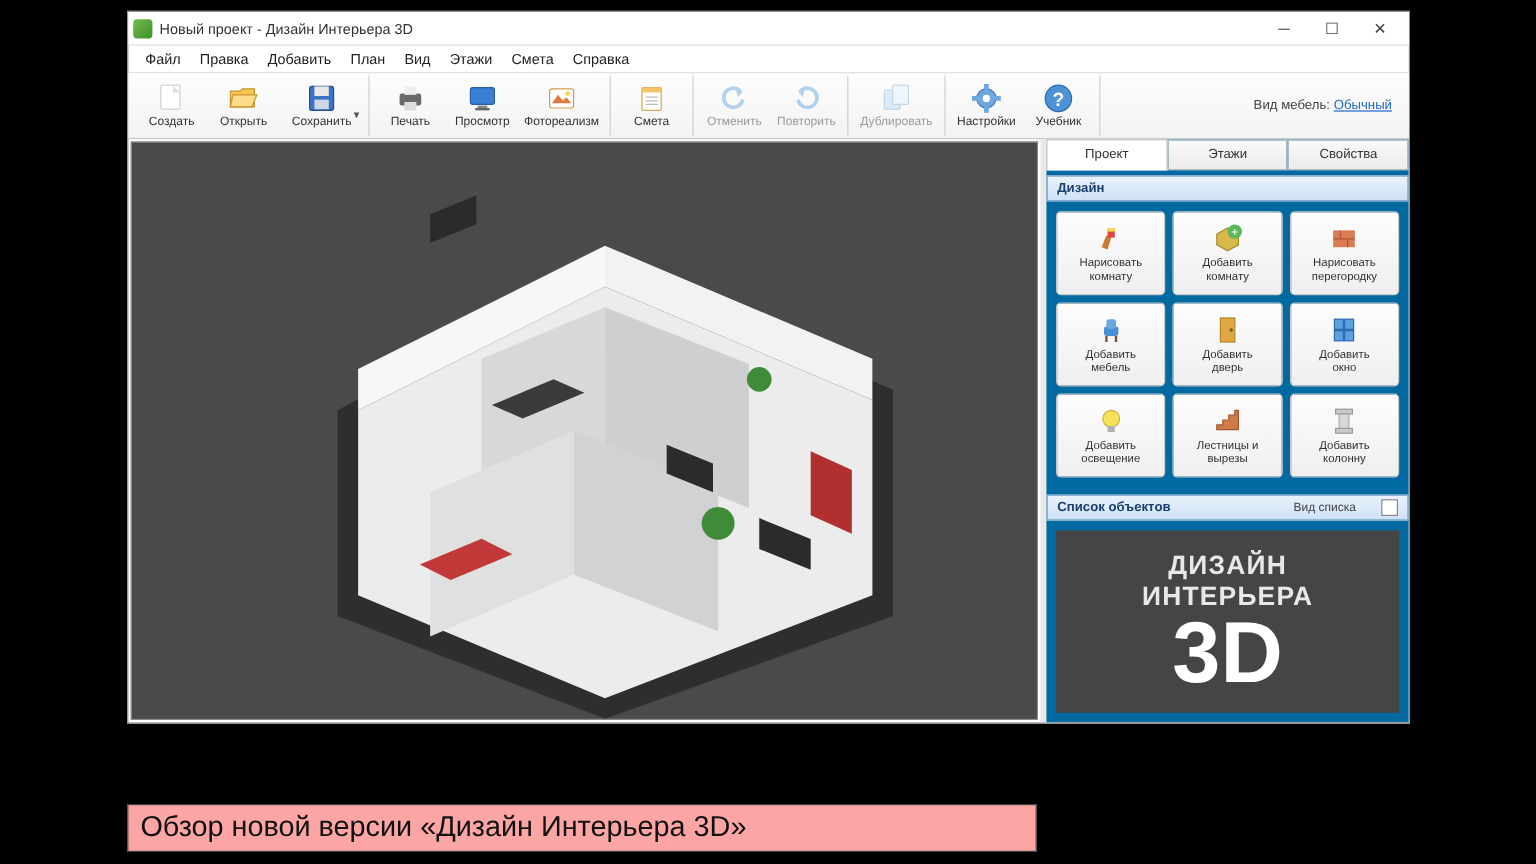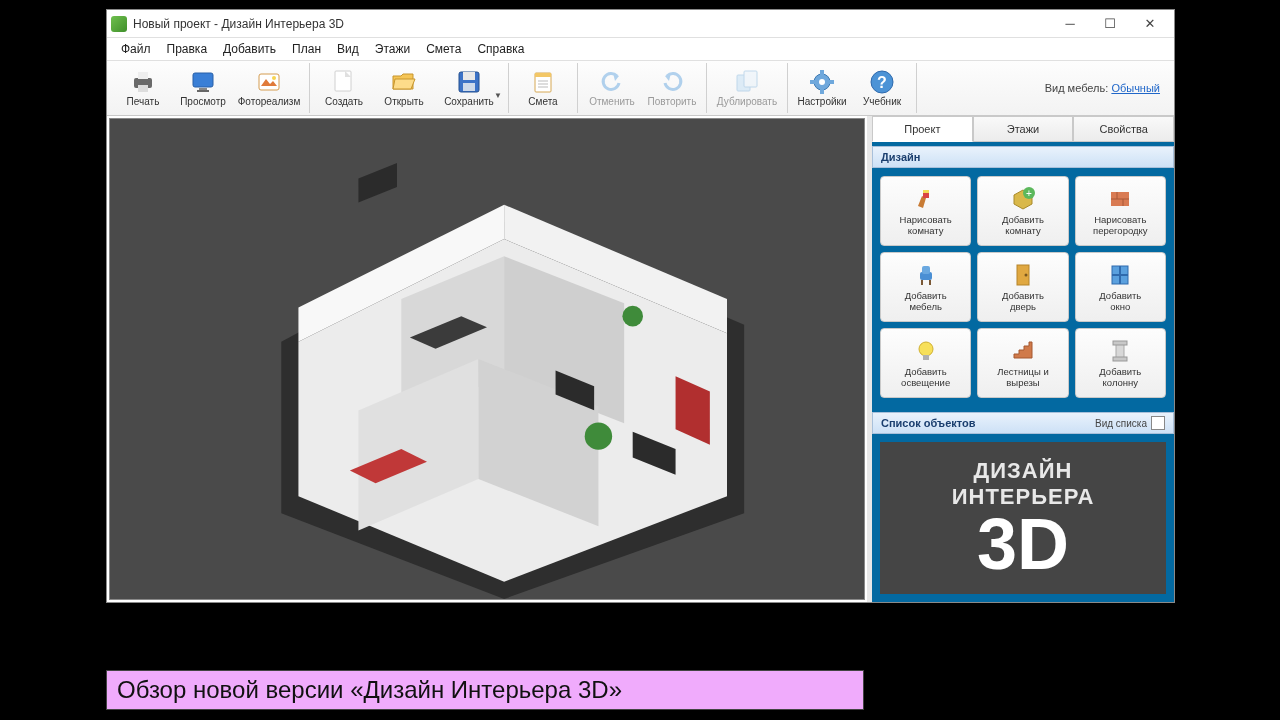--- a/index.html
+++ b/index.html
@@ -45,29 +45,29 @@
 .tab { flex: 1; font-size: 11px; display: flex; align-items: center; justify-content: center; color: #333; border: 1px solid #c9c9c9; background: linear-gradient(#f9f9f9,#ececec); }
 .tab.active { background: #fff; border-bottom-color: #fff; font-weight: 500; }
 
 .panelhdr { height: 22px; background: linear-gradient(#e9f2fc,#cde1f6); border: 1px solid #a8c0da; color: #1a3e6e; font-size: 11px; font-weight: bold; display: flex; align-items: center; padding: 0 8px; margin-top: 4px; }
 
 .toolgrid { display: grid; grid-template-columns: repeat(3,1fr); gap: 6px; padding: 8px; }
 .gbtn { height: 70px; border: 1px solid #c9c9c9; border-radius: 4px; background: linear-gradient(#fdfdfd,#efefef); display: flex; flex-direction: column; align-items: center; justify-content: center; font-size: 9.5px; color: #333; text-align: center; line-height: 1.15; padding: 4px 2px; }
 .gbtn .icn { width: 30px; height: 28px; display: flex; align-items: center; justify-content: center; margin-bottom: 2px; }
 
 .listhdr { height: 22px; background: linear-gradient(#e9f2fc,#cde1f6); border: 1px solid #a8c0da; color: #1a3e6e; font-size: 11px; font-weight: bold; display: flex; align-items: center; padding: 0 8px; justify-content: space-between; margin-top: 6px; }
-.listhdr .rl { font-weight: normal; font-size: 10px; color: #444; display: flex; align-items: center; gap: 4px; }
+.listhdr .rl { font-weight: normal; font-size: 10px; color: #444; display: flex; align-items: center; gap: 21px; }
 .mini { width: 14px; height: 14px; border: 1px solid #888; background: #fff; }
 
 .promo { flex: 1; background: #454545; margin: 8px; display: flex; flex-direction: column; align-items: center; justify-content: center; color: #e8e8e8; text-align: center; padding: 10px; }
 .promo .l1 { font-size: 22px; font-weight: bold; letter-spacing: 1px; }
 .promo .l2 { font-size: 22px; font-weight: bold; letter-spacing: 1px; }
 .promo .l3 { font-size: 72px; font-weight: 900; color: #fff; line-height: .95; }
 
-.caption { position: absolute; left: 106px; bottom: 10px; width: 758px; height: 40px; background: #f0abfc; border: 1px solid #444; color: #111; font-size: 24px; padding: 2px 10px; display: flex; align-items: center; }
+.caption { position: absolute; left: 106px; bottom: 10px; width: 758px; height: 40px; background: #fca5a5; border: 1px solid #444; color: #111; font-size: 24px; padding: 2px 10px; display: flex; align-items: center; }
 
 .dd-arrow { position: absolute; right: 2px; bottom: 13px; font-size: 8px; color: #555; }
 </style>
 </head>
 <body>
 
 <div class="window">
 
   <div class="titlebar">
     <div class="app-icon"></div>
@@ -88,20 +88,51 @@
     <span>Этажи</span>
     <span>Смета</span>
     <span>Справка</span>
   </div>
 
   <div class="toolbar">
     <div class="tgroup">
       <div class="tbtn">
         <div class="ico">
             <svg width="26" height="26">
+              <rect x="4" y="2" width="16" height="20" rx="1" fill="#fff" stroke="#d0d0d0"></rect>
+              <path d="M14 2 L20 8 L14 8 Z" fill="#e0e0e0"></path>
+            </svg>
+          </div>
+        <span>Создать</span>
+      </div>
+      <div class="tbtn">
+        <div class="ico">
+            <svg width="26" height="26">
+              <path d="M2 7 L10 7 L12 5 L22 5 L22 20 L2 20 Z" fill="#f5c556" stroke="#c7952d"></path>
+              <path d="M4 10 L24 10 L20 20 L2 20 Z" fill="#fddc8a" stroke="#c7952d"></path>
+            </svg>
+          </div>
+        <span>Открыть</span>
+      </div>
+      <div class="tbtn" style="width:70px">
+        <div class="ico">
+            <svg width="26" height="26">
+              <rect x="3" y="3" width="20" height="20" rx="2" fill="#3b72c7" stroke="#25508f"></rect>
+              <rect x="7" y="3" width="12" height="8" fill="#e8e8e8"></rect>
+              <rect x="7" y="14" width="12" height="8" fill="#cdd9ea"></rect>
+            </svg>
+          </div>
+        <span>Сохранить</span>
+        <span class="dd-arrow">▼</span>
+      </div>
+    </div>
+    <div class="tgroup">
+      <div class="tbtn">
+        <div class="ico">
+            <svg width="26" height="26">
               <rect x="4" y="9" width="18" height="10" rx="2" fill="#6a6a6a"></rect>
               <rect x="8" y="3" width="10" height="7" fill="#eee"></rect>
               <rect x="8" y="16" width="10" height="7" fill="#ddd"></rect>
             </svg>
           </div>
         <span>Печать</span>
       </div>
       <div class="tbtn">
         <div class="ico">
             <svg width="26" height="26">
@@ -114,51 +145,20 @@
       </div>
       <div class="tbtn" style="width:72px">
         <div class="ico">
             <svg width="26" height="26">
               <rect x="3" y="5" width="20" height="16" rx="2" fill="#fff" stroke="#d49c50"></rect>
               <path d="M5 17 L10 10 L14 15 L17 12 L21 17 Z" fill="#e07a3a"></path>
               <circle cx="18" cy="9" r="2" fill="#f7d451"></circle>
             </svg>
           </div>
         <span>Фотореализм</span>
-      </div>
-    </div>
-    <div class="tgroup">
-      <div class="tbtn">
-        <div class="ico">
-            <svg width="26" height="26">
-              <rect x="4" y="2" width="16" height="20" rx="1" fill="#fff" stroke="#d0d0d0"></rect>
-              <path d="M14 2 L20 8 L14 8 Z" fill="#e0e0e0"></path>
-            </svg>
-          </div>
-        <span>Создать</span>
-      </div>
-      <div class="tbtn">
-        <div class="ico">
-            <svg width="26" height="26">
-              <path d="M2 7 L10 7 L12 5 L22 5 L22 20 L2 20 Z" fill="#f5c556" stroke="#c7952d"></path>
-              <path d="M4 10 L24 10 L20 20 L2 20 Z" fill="#fddc8a" stroke="#c7952d"></path>
-            </svg>
-          </div>
-        <span>Открыть</span>
-      </div>
-      <div class="tbtn" style="width:70px">
-        <div class="ico">
-            <svg width="26" height="26">
-              <rect x="3" y="3" width="20" height="20" rx="2" fill="#3b72c7" stroke="#25508f"></rect>
-              <rect x="7" y="3" width="12" height="8" fill="#e8e8e8"></rect>
-              <rect x="7" y="14" width="12" height="8" fill="#cdd9ea"></rect>
-            </svg>
-          </div>
-        <span>Сохранить</span>
-        <span class="dd-arrow">▼</span>
       </div>
     </div>
     <div class="tgroup">
       <div class="tbtn">
         <div class="ico">
             <svg width="26" height="26">
               <rect x="5" y="4" width="16" height="19" rx="1" fill="#fff" stroke="#d6a855"></rect>
               <rect x="5" y="4" width="16" height="4" fill="#f3c766"></rect>
               <line x1="8" y1="12" x2="18" y2="12" stroke="#bbb"></line>
               <line x1="8" y1="15" x2="18" y2="15" stroke="#bbb"></line>

